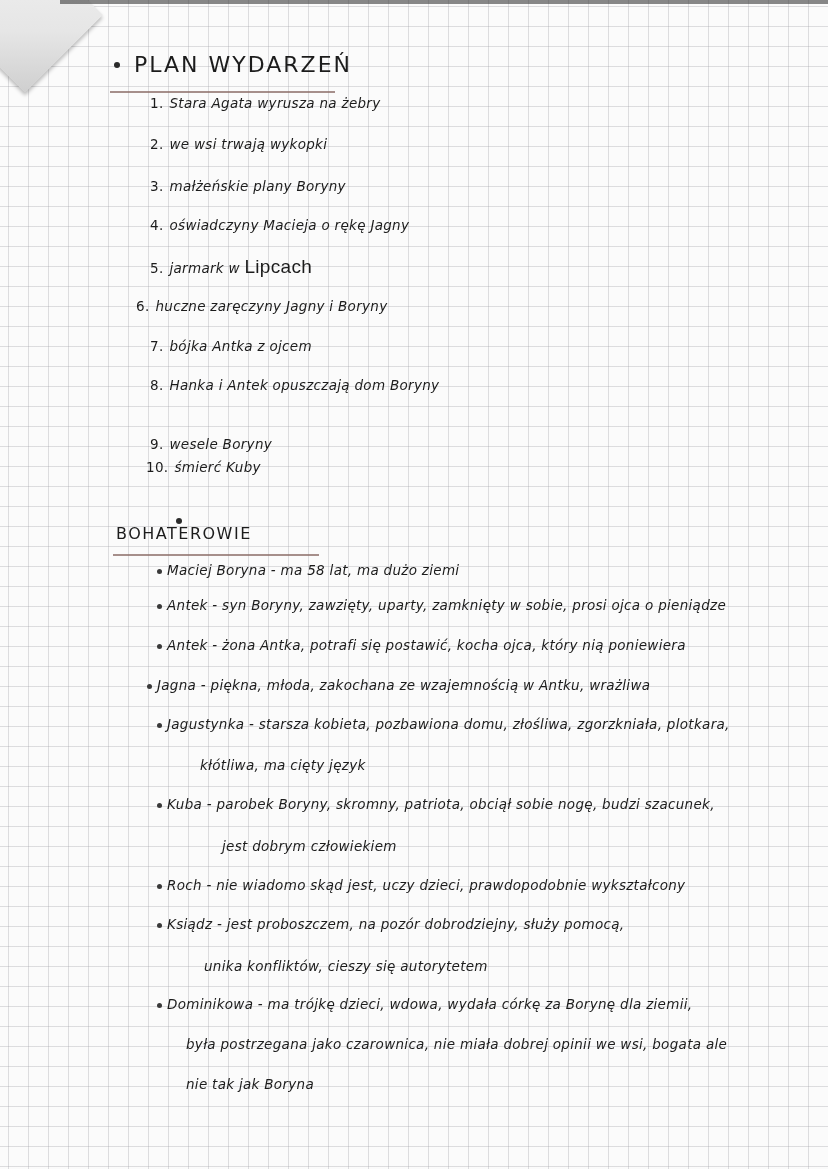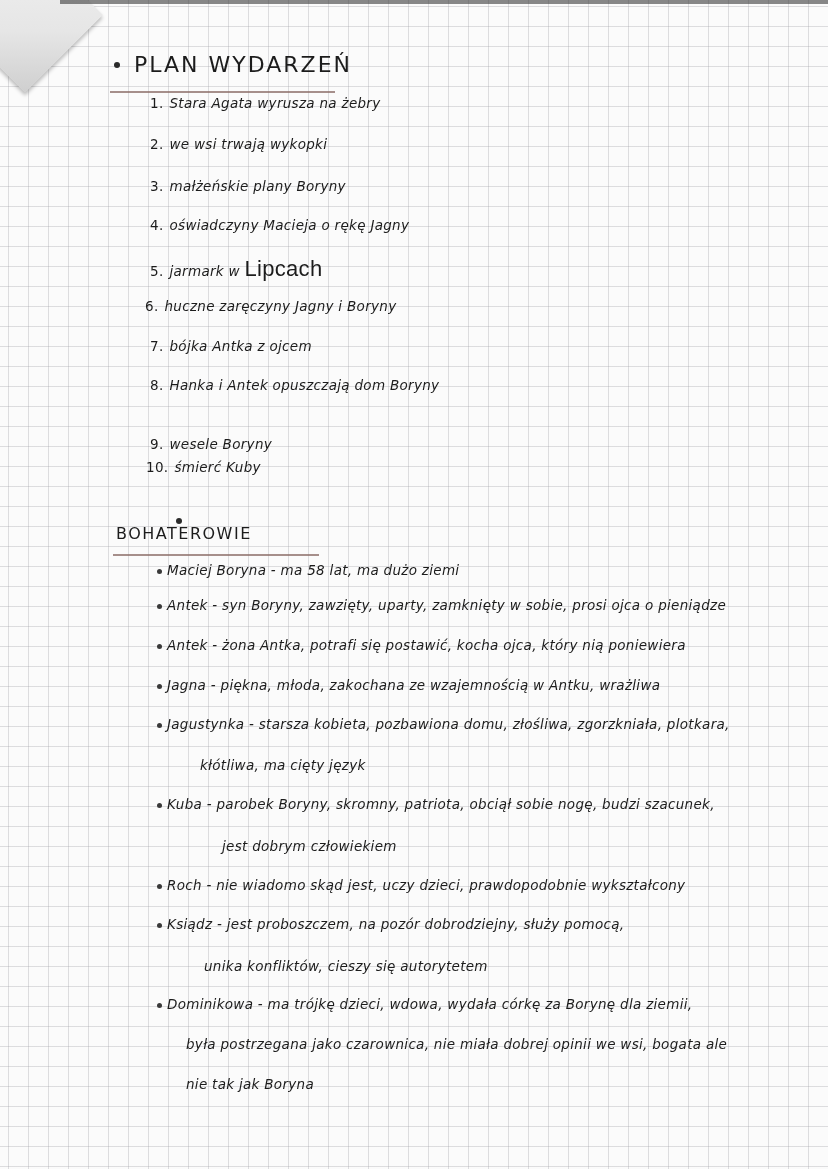--- a/index.html
+++ b/index.html
@@ -34,21 +34,21 @@
   .title1 { font-size:22px; letter-spacing:2px; font-weight:400; }
   .title2 { font-size:16px; letter-spacing:1.5px; }
   .rule {
     position:absolute; height:2px; background:#8a6b66; opacity:.75;
   }
   .line {
     position:absolute; font-size:13.5px; font-style:italic; white-space:nowrap;
     letter-spacing:0.3px;
   }
   .num { margin-right:6px; font-style:normal; }
-  .typed { font-style:normal; font-size:22px; font-family:"Liberation Sans", sans-serif; }
+  .typed { font-style:normal; font-size:19px; font-family:"Liberation Sans", sans-serif; }
   .bullet {
     display:inline-block; width:5px; height:5px; border-radius:50%;
     background:#3a3a3a; margin-right:5px; vertical-align:middle;
   }
   .name { font-style:italic; }
 </style>
 </head>
 <body>
 
 <div class="fold"></div>
@@ -70,21 +70,21 @@
   <div class="line" style="left:150px; top:178px;">
     <span class="num">3.</span><span>małżeńskie plany Boryny</span>
   </div>
   <div class="line" style="left:150px; top:217px;">
     <span class="num">4.</span><span>oświadczyny Macieja o rękę Jagny</span>
   </div>
   <div class="line" style="left:150px; top:256px;">
     <span class="num">5.</span><span>jarmark w</span>
     <span class="typed">Lipcach</span>
   </div>
-  <div class="line" style="left:145px; top:298px;">
+  <div class="line" style="left:136px; top:298px;">
     <span class="num">6.</span><span>huczne zaręczyny Jagny i Boryny</span>
   </div>
   <div class="line" style="left:150px; top:338px;">
     <span class="num">7.</span><span>bójka Antka z ojcem</span>
   </div>
   <div class="line" style="left:150px; top:377px;">
     <span class="num">8.</span><span>Hanka i Antek opuszczają dom Boryny</span>
   </div>
   <div class="line" style="left:150px; top:436px;">
     <span class="num">9.</span><span>wesele Boryny</span>
@@ -106,21 +106,21 @@
     <span>- ma 58 lat, ma dużo ziemi</span>
   </div>
   <div class="line" style="left:157px; top:597px;">
     <span class="bullet"></span><span class="name">Antek</span>
     <span>- syn Boryny, zawzięty, uparty, zamknięty w sobie, prosi ojca o pieniądze</span>
   </div>
   <div class="line" style="left:157px; top:637px;">
     <span class="bullet"></span><span class="name">Antek</span>
     <span>- żona Antka, potrafi się postawić, kocha ojca, który nią poniewiera</span>
   </div>
-  <div class="line" style="left:157px; top:677px;">
+  <div class="line" style="left:147px; top:677px;">
     <span class="bullet"></span><span class="name">Jagna</span>
     <span>- piękna, młoda, zakochana ze wzajemnością w Antku, wrażliwa</span>
   </div>
   <div class="line" style="left:157px; top:716px;">
     <span class="bullet"></span><span class="name">Jagustynka</span>
     <span>- starsza kobieta, pozbawiona domu, złośliwa, zgorzkniała, plotkara,</span>
   </div>
   <div class="line" style="left:200px; top:757px;">
     <span>kłótliwa, ma cięty język</span>
   </div>

